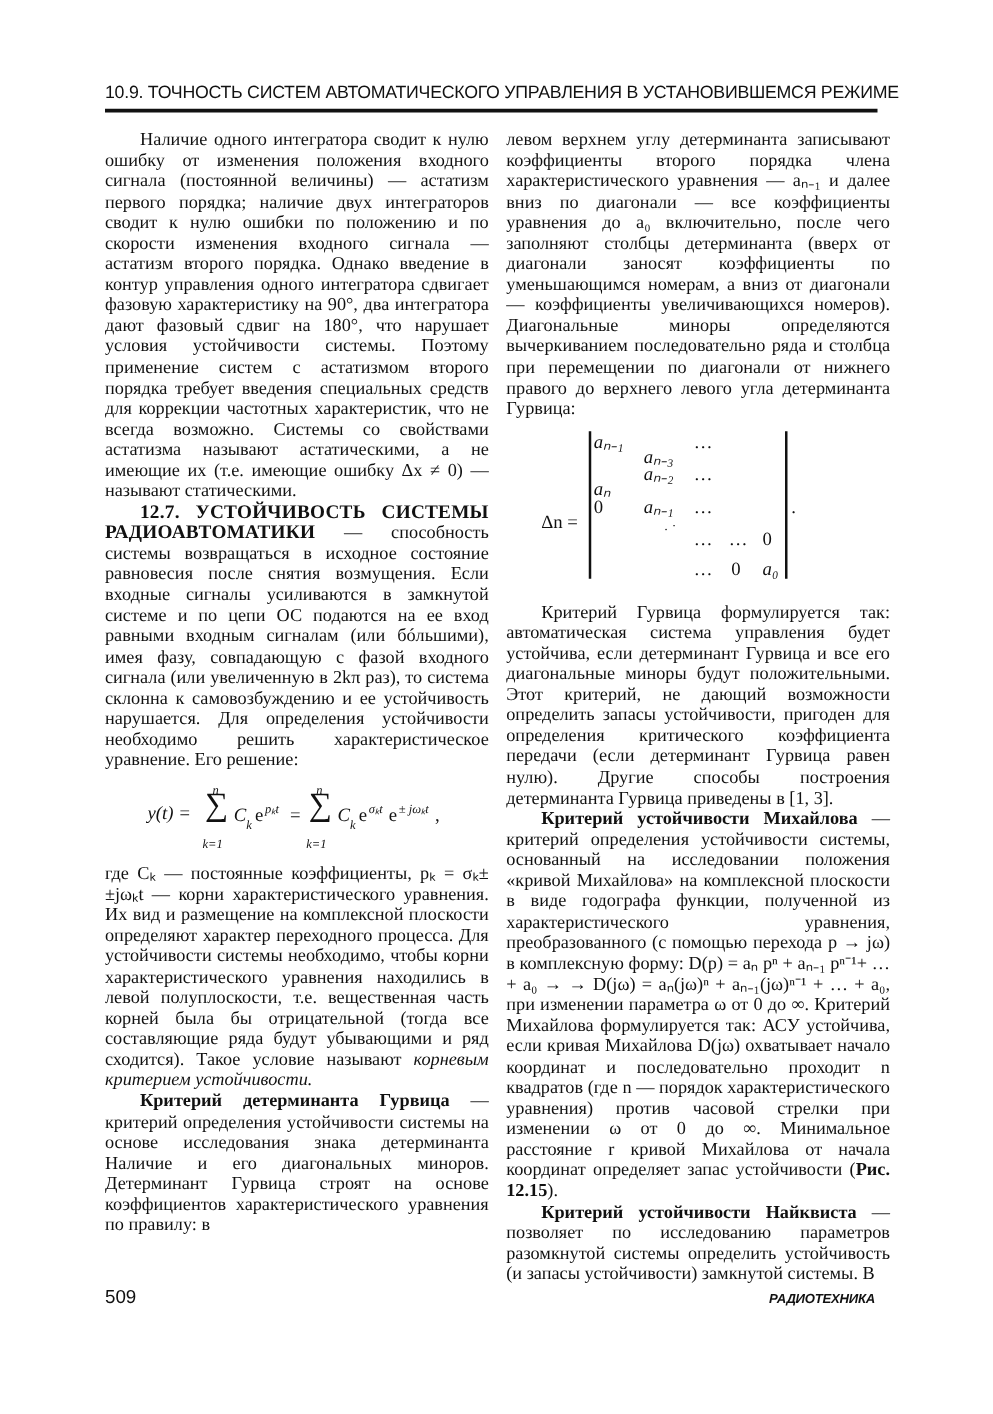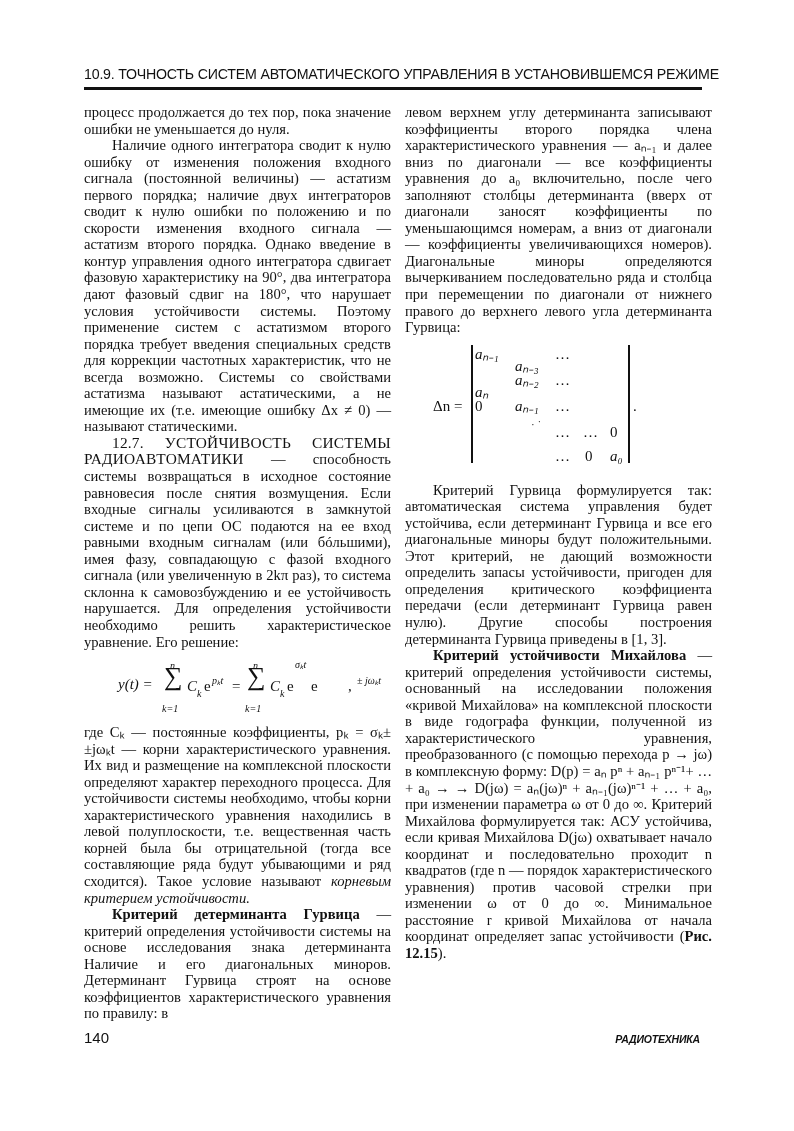--- a/index.html
+++ b/index.html
@@ -14,21 +14,21 @@
     position: absolute; top: 104px; width: 307px;
     font-family: "Liberation Serif", serif; font-size: 14.6px; line-height: 16.55px;
     text-align: justify; hyphens: manual;
   }
   .col-left { left: 84px; }
   .col-right { left: 405px; }
   p { margin: 0; }
   .indent { text-indent: 28px; }
   .bold { font-weight: bold; }
   .ital { font-style: italic; }
-  .section-title { font-weight: normal; font-size: 15.4px; letter-spacing: 0.2px; }
+  .section-title { font-weight: bold; font-size: 15.4px; letter-spacing: 0.2px; }
   .formula-y {
     height: 62px; position: relative; margin: 6px 0 6px 0;
     font-family: "Liberation Serif", serif; font-size: 15px;
   }
   .formula-y span { position: absolute; white-space: nowrap; }
   .sub { font-size: 10px; font-style: italic; }
   .sup { font-size: 10px; font-style: italic; }
   .det { position: relative; height: 132px; margin: 6px 0 8px 0; font-family: "Liberation Serif", serif; font-size: 15px; }
   .det span { position: absolute; white-space: nowrap; }
   .det .bar { position: absolute; width: 1.5px; background: #111; top: 3px; height: 118px; }
@@ -41,55 +41,54 @@
     font-family: "Liberation Sans", sans-serif; font-size: 10.5px; font-style: italic; font-weight: bold; letter-spacing: -0.2px; color: #111;
   }
 </style>
 </head>
 <body>
 
 <div class="running-head">10.9. ТОЧНОСТЬ СИСТЕМ АВТОМАТИЧЕСКОГО УПРАВЛЕНИЯ  В УСТАНОВИВШЕМСЯ РЕЖИМЕ</div>
 <div class="head-rule"></div>
 
 <div class="col col-left">
-  <p>процесс продолжается до тех пор, пока значение ошибки не уменьшается до нуля.</p>
   <p class="indent">Наличие одного интегратора сводит к нулю ошибку от изменения положения входного сигнала (постоянной величины) — астатизм первого порядка; наличие двух интеграторов сводит к нулю ошибки по положению и по скорости изменения входного сигнала — астатизм второго порядка. Однако введение в контур управления одного интегратора сдвигает фазовую характеристику на 90°, два интегратора дают фазовый сдвиг на 180°, что нарушает условия устойчивости системы. Поэтому применение систем с астатизмом второго порядка требует введения специальных средств для коррекции частотных характеристик, что не всегда возможно. Системы со свойствами астатизма называют астатическими, а не имеющие их (т.е. имеющие ошибку Δx ≠ 0) — называют статическими.</p>
   <p class="indent"><span class="section-title">12.7. УСТОЙЧИВОСТЬ СИСТЕМЫ РАДИОАВТОМАТИКИ</span><span> — способность системы возвращаться в исходное состояние равновесия после снятия возмущения. Если входные сигналы усиливаются в замкнутой системе и по цепи ОС подаются на ее вход равными входным сигналам (или бóльшими), имея фазу, совпадающую с фазой входного сигнала (или увеличенную в 2kπ раз), то система склонна к самовозбуждению и ее устойчивость нарушается. Для определения устойчивости необходимо решить характеристическое уравнение. Его решение:</span></p>
 
   <div class="formula-y">
     <span style="left:34px;top:20px;font-style:italic;">y(t) =</span>
     <span style="left:80px;top:13px;font-size:26px;">∑</span>
     <span style="left:86px;top:2px;font-size:10px;font-style:italic;">n</span>
     <span style="left:78px;top:45px;font-size:10px;font-style:italic;">k=1</span>
     <span style="left:103px;top:22px;font-style:italic;">C</span>
     <span style="left:113px;top:30px;" class="sub">k</span>
     <span style="left:120px;top:22px;">e</span>
     <span style="left:128px;top:17px;" class="sup">pₖt</span>
     <span style="left:148px;top:22px;">=</span>
     <span style="left:163px;top:13px;font-size:26px;">∑</span>
     <span style="left:169px;top:2px;font-size:10px;font-style:italic;">n</span>
     <span style="left:161px;top:45px;font-size:10px;font-style:italic;">k=1</span>
     <span style="left:186px;top:22px;font-style:italic;">C</span>
     <span style="left:196px;top:30px;" class="sub">k</span>
     <span style="left:203px;top:22px;">e</span>
-    <span style="left:211px;top:1px;" class="sup">σₖt</span>
+    <span style="left:211px;top:17px;" class="sup">σₖt</span>
     <span style="left:227px;top:22px;">e</span>
-    <span style="left:235px;top:17px;margin-left:38px;" class="sup">± jωₖt</span>
+    <span style="left:235px;top:17px;" class="sup">± jωₖt</span>
     <span style="left:264px;top:22px;">,</span>
   </div>
 
   <p><span>где Cₖ — постоянные коэффициенты, pₖ = σₖ± ±jωₖt — корни характеристического уравнения. Их вид и размещение на комплексной плоскости определяют характер переходного процесса. Для устойчивости системы необходимо, чтобы корни характеристического уравнения находились в левой полуплоскости, т.е. вещественная часть корней была бы отрицательной (тогда все составляющие  ряда будут убывающими и ряд сходится). Такое условие называют </span><span class="ital">корневым критерием устойчивости.</span></p>
   <p class="indent"><span class="bold">Критерий детерминанта Гурвица</span><span> — критерий определения устойчивости системы на основе исследования знака детерминанта Наличие и его диагональных миноров. Детерминант Гурвица строят на основе коэффициентов характеристического уравнения по правилу: в</span></p>
 </div>
 
 <div class="col col-right">
   <p>левом верхнем углу детерминанта записывают коэффициенты второго порядка члена характеристического уравнения — aₙ₋₁ и далее вниз по диагонали — все коэффициенты уравнения до a₀ включительно, после чего заполняют столбцы детерминанта (вверх от диагонали заносят коэффициенты по уменьшающимся номерам, а вниз от диагонали — коэффициенты увеличивающихся номеров). Диагональные миноры определяются вычеркиванием последовательно ряда и столбца при перемещении по диагонали от нижнего правого до верхнего левого угла детерминанта Гурвица:</p>
 
   <div class="det">
-    <span style="left:28px;top:56px;">Δn =</span>
+    <span style="left:28px;top:68px;">Δn =</span>
     <div class="bar" style="left:66px;"></div>
     <div class="bar" style="left:223px;"></div>
     <span style="left:70px;top:4px;font-style:italic;">aₙ₋₁</span>
     <span style="left:110px;top:16px;font-style:italic;">aₙ₋₃</span>
     <span style="left:150px;top:4px;">…</span>
     <span style="left:70px;top:30px;font-style:italic;margin-top:12px;">aₙ</span>
     <span style="left:110px;top:30px;font-style:italic;">aₙ₋₂</span>
     <span style="left:150px;top:30px;">…</span>
     <span style="left:70px;top:56px;">0</span>
     <span style="left:110px;top:56px;font-style:italic;">aₙ₋₁</span>
@@ -99,16 +98,17 @@
     <span style="left:178px;top:82px;">…</span>
     <span style="left:205px;top:82px;">0</span>
     <span style="left:150px;top:106px;">…</span>
     <span style="left:180px;top:106px;">0</span>
     <span style="left:205px;top:106px;font-style:italic;">a₀</span>
     <span style="left:228px;top:56px;">.</span>
   </div>
 
   <p class="indent">Критерий Гурвица формулируется так: автоматическая система управления будет устойчива, если детерминант Гурвица и все его диагональные миноры будут положительными. Этот критерий, не дающий возможности определить запасы устойчивости, пригоден для определения критического коэффициента передачи (если детерминант Гурвица равен нулю). Другие способы построения детерминанта Гурвица приведены в [1, 3].</p>
   <p class="indent"><span class="bold">Критерий устойчивости Михайлова</span><span> — критерий определения устойчивости системы, основанный на исследовании положения «кривой Михайлова» на комплексной плоскости в виде годографа функции, полученной из характеристического уравнения, преобразованного (с помощью перехода p → jω) в  комплексную форму: D(p) = aₙ pⁿ + aₙ₋₁ pⁿ⁻¹+ … + a₀ → → D(jω) = aₙ(jω)ⁿ + aₙ₋₁(jω)ⁿ⁻¹ + … + a₀, при изменении параметра ω от 0 до ∞. Критерий Михайлова формулируется так: АСУ устойчива, если кривая Михайлова D(jω) охватывает начало координат и последовательно проходит n квадратов (где n — порядок характеристического уравнения) против часовой стрелки при изменении ω от 0 до ∞. Минимальное расстояние r кривой Михайлова от начала координат определяет запас устойчивости (</span><span class="bold">Рис. 12.15</span><span>).</span></p>
+  <p class="indent"><span class="bold">Критерий устойчивости Найквиста</span><span> — позволяет по исследованию параметров разомкнутой системы определить устойчивость (и запасы устойчивости) замкнутой системы. В</span></p>
 </div>
 
-<div class="footer-page">140</div>
+<div class="footer-page">509</div>
 <div class="footer-journal">РАДИОТЕХНИКА</div>
 
 </body></html>

